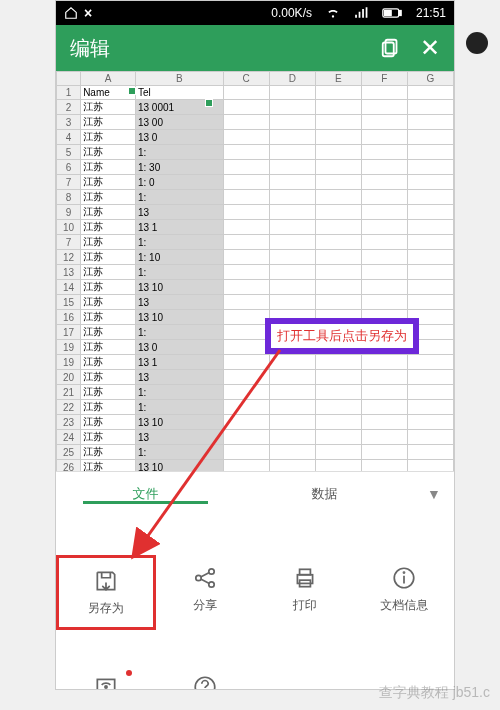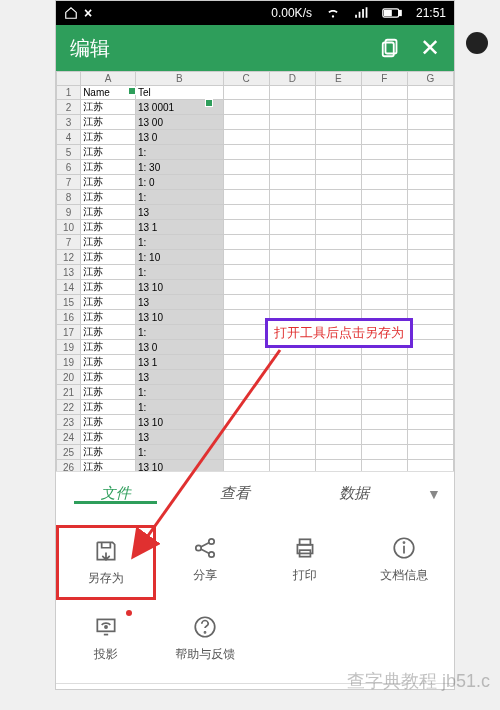--- a/index.html
+++ b/index.html
@@ -89,24 +89,23 @@
   }
   .tab-bar {
     display: flex;
     border-top: 1px solid #ddd;
     height: 44px;
     align-items: center;
   }
   .tab {
     flex: 1;
     text-align: center;
-    font-size: 15px;
+    font-size: 13px;
     color: #555;
     position: relative;
-    font-style: italic;
   }
   .tab.active { color: #2e9e5b; }
   .tab.active::after {
     content: "";
     position: absolute;
     bottom: -1px; left: 15%;
     width: 70%; height: 3px;
     background: #2e9e5b;
   }
   .collapse-btn {
@@ -127,30 +126,31 @@
     text-align: right;
   }
   .tool-item {
     display: flex;
     flex-direction: column;
     align-items: center;
     gap: 6px;
     color: #555;
     font-size: 12px;
     padding: 10px 0;
+    margin-top: 30px;
   }
   .tool-item svg { width: 26px; height: 26px; stroke: #666; fill: none; stroke-width: 1.6; }
   .highlight-save {
     border: 3px solid #e03030;
   }
   .annotation {
     position: absolute;
     left: 265px;
     top: 318px;
-    border: 3px solid #6d28d9;
+    border: 6px solid #6d28d9;
     background: #fff;
     color: #e03030;
     font-size: 13px;
     padding: 3px 6px;
   }
   .arrow {
     position: absolute;
     pointer-events: none;
   }
   .bottom-bar {
@@ -166,23 +166,23 @@
     border: 1px solid #ccc;
     border-radius: 16px;
     padding: 3px 12px;
     display: flex;
     gap: 14px;
     font-size: 14px;
   }
   .watermark {
     position: absolute;
     right: 10px;
-    bottom: 17px;
+    bottom: 8px;
     color: rgba(100,100,100,0.4);
-    font-size: 18px;
+    font-size: 14px;
   }
   .black-dot {
     position: absolute;
     top: 32px;
     right: 12px;
     width: 22px; height: 22px;
     background: #222;
     border-radius: 50%;
   }
   .spreadsheet-container {
@@ -506,21 +506,20 @@
             <td></td>
           </tr>
         </tbody>
     </table>
     <div class="sel-handle" style="left:72px;top:16px"></div>
     <div class="sel-handle" style="left:149px;top:28px"></div>
   </div>
 
   <div class="tab-bar">
     <div class="tab active">文件</div>
-    <div class="tab">查看</div>
     <div class="tab">数据</div>
     <div class="collapse-btn">▼</div>
   </div>
 
   <div class="tool-grid">
     <div class="tool-item highlight-save">
       <svg viewBox="0 0 24 24">
           <path d="M4 4h14l2 2v5M4 4v16h16v-9M8 4v5h8V4"></path>
           <path d="M9 17l3 3 3-3M12 14v6" stroke-linecap="round"></path>
         </svg>

